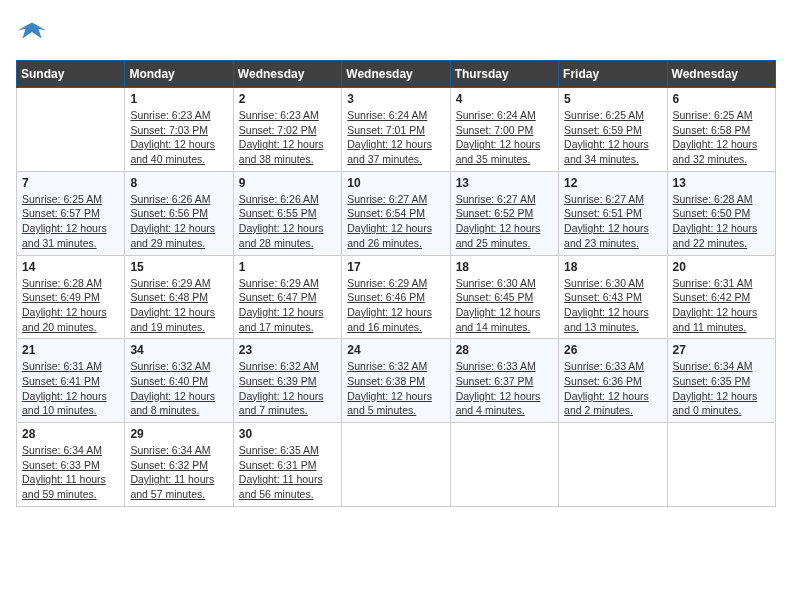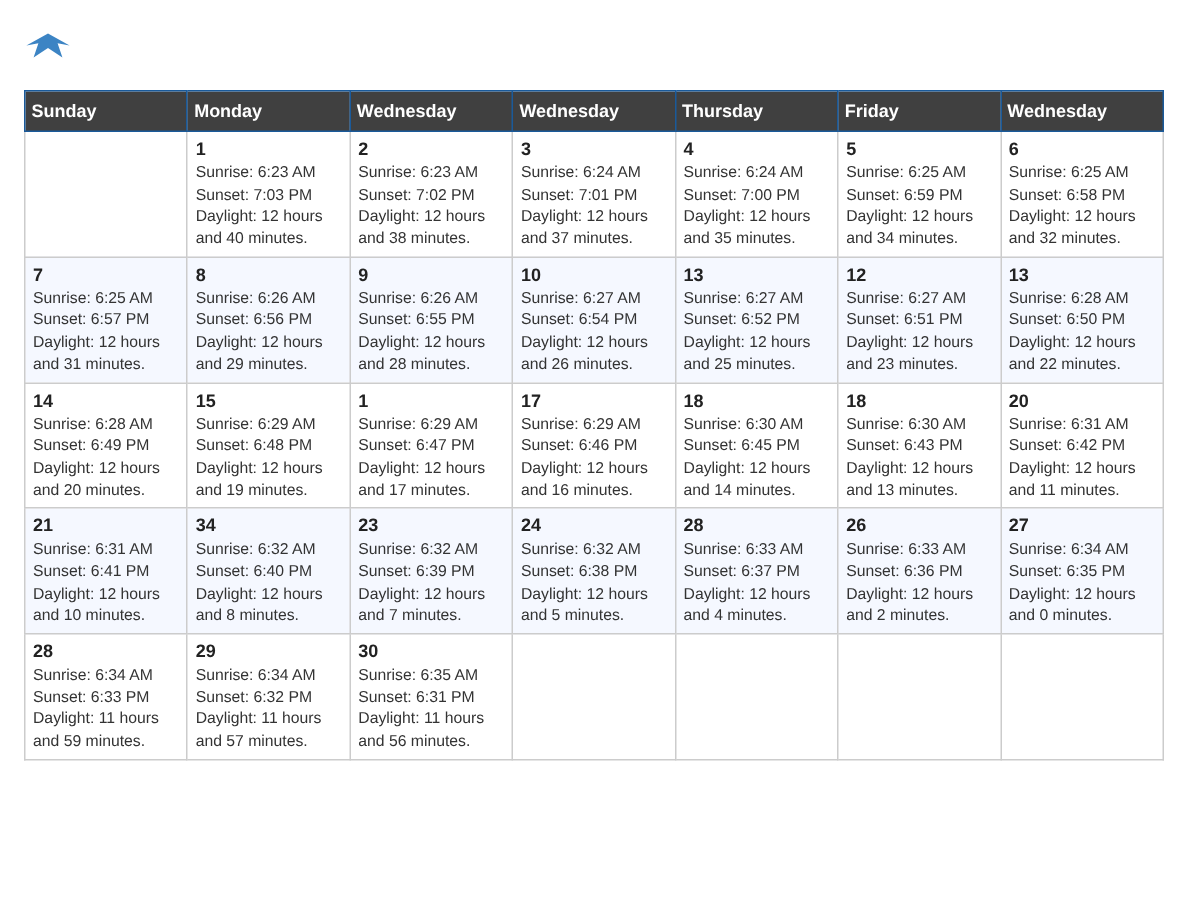--- a/index.html
+++ b/index.html
@@ -75,20 +75,21 @@
       font-weight: bold;
       font-size: 12px;
       margin-bottom: 2px;
       display: block;
       color: #222;
     }
     .day-info {
       color: #333;
       font-size: 10.5px;
       line-height: 1.4;
+      text-decoration: underline;
     }
     .empty { background: #fff !important; }
   </style>
 </head>
 <body>
 
 <div class="header">
   <div class="logo">
     <svg class="logo-bird" viewBox="0 0 40 40">
       <polygon points="20,8 38,18 28,16 32,28 20,20 8,28 12,16 2,18" fill="#1a6fba" opacity="0.85"></polygon>

